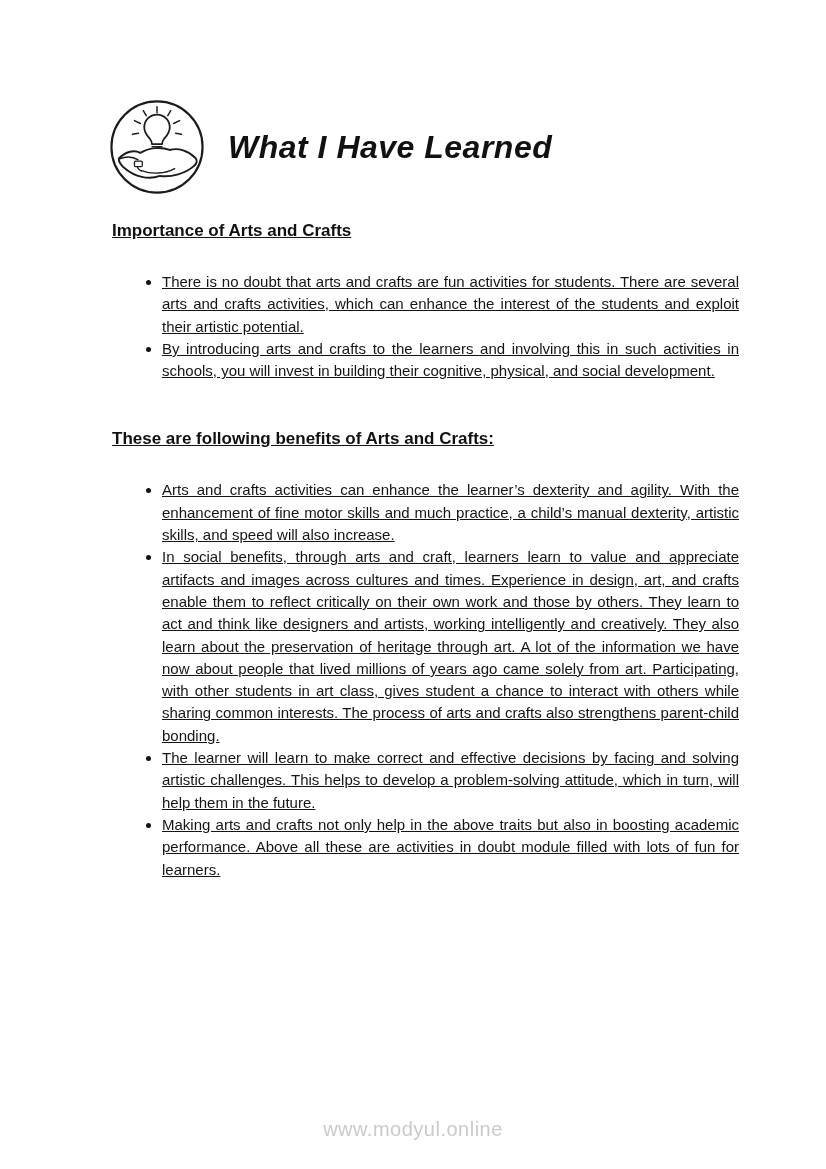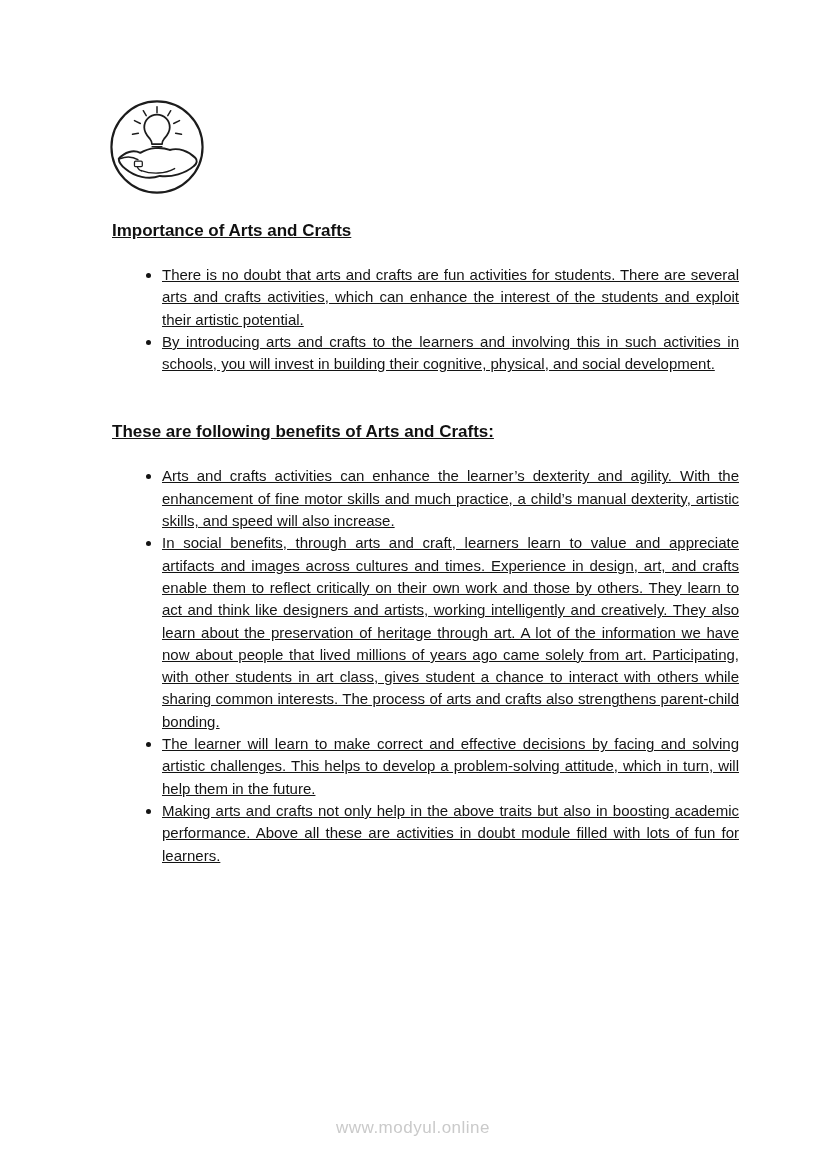--- a/index.html
+++ b/index.html
@@ -39,21 +39,21 @@
     text-decoration: underline;
   }
   .section-heading {
     font-size: 17px;
     font-weight: bold;
     line-height: 22px;
     color: #111;
   }
   .section-heading.second { margin-top: 46px; }
   ul.bullet-list {
-    margin-top: 22px;
+    margin-top: 29px;
     padding-left: 50px;
     list-style: disc outside;
   }
   ul.bullet-list li {
     font-size: 15px;
     line-height: 22.3px;
     text-align: justify;
     color: #141414;
   }
   .footer-pagenum {
@@ -64,21 +64,21 @@
     text-align: center;
     font-size: 15px;
     color: #141414;
   }
   .footer-watermark {
     position: absolute;
     top: 1118px;
     left: 0;
     width: 100%;
     text-align: center;
-    font-size: 17px;
+    font-size: 20px;
     letter-spacing: 0.5px;
     color: #cacaca;
   }
 </style>
 </head>
 <body>
 
 <div class="page">
 
   <div class="header">
@@ -108,20 +108,21 @@
         <path d="M11 62 C17 55 26 52.5 33 56 C42 50.5 54 49.5 63 53 C72 50.5 82 54 89 61 C91.5 63.5 91 67 87.5 69.5 C79 77 65 81 53 79.5 C41 84 27 80 18 72.5 C13.8 69.3 11 65.8 11 62 Z" fill="#ffffff" stroke="#1c1c1c" stroke-width="2" stroke-linejoin="round"></path>
 
         <path d="M12 62 C18 59.5 25 59.5 30.5 63" stroke="#1c1c1c" stroke-width="1.5" fill="none" stroke-linecap="round"></path>
 
         <path d="M34 74 C45 78 58 77.5 68 72" stroke="#1c1c1c" stroke-width="1.4" fill="none" stroke-linecap="round"></path>
         <path d="M30 68 C29.5 70.5 31 73 34 74.5" stroke="#1c1c1c" stroke-width="1.3" fill="none" stroke-linecap="round"></path>
 
         <rect x="27" y="64.5" width="8" height="5.5" rx="1.2" stroke="#1c1c1c" stroke-width="1.3" fill="#ffffff"></rect>
       </svg>
     </span>
+    <h1 class="page-title">What I Have Learned</h1>
   </div>
 
   <div class="content">
 
     <h2 class="section-heading">Importance of Arts and Crafts</h2>
 
     <ul class="bullet-list">
       <li>There is no doubt that arts and crafts are fun activities for students. There are several arts and crafts activities, which can enhance the interest of the students and exploit their artistic potential.</li>
       <li>By introducing arts and crafts to the learners and involving this in such activities in schools, you will invest in building their cognitive, physical, and social development.</li>
     </ul>

